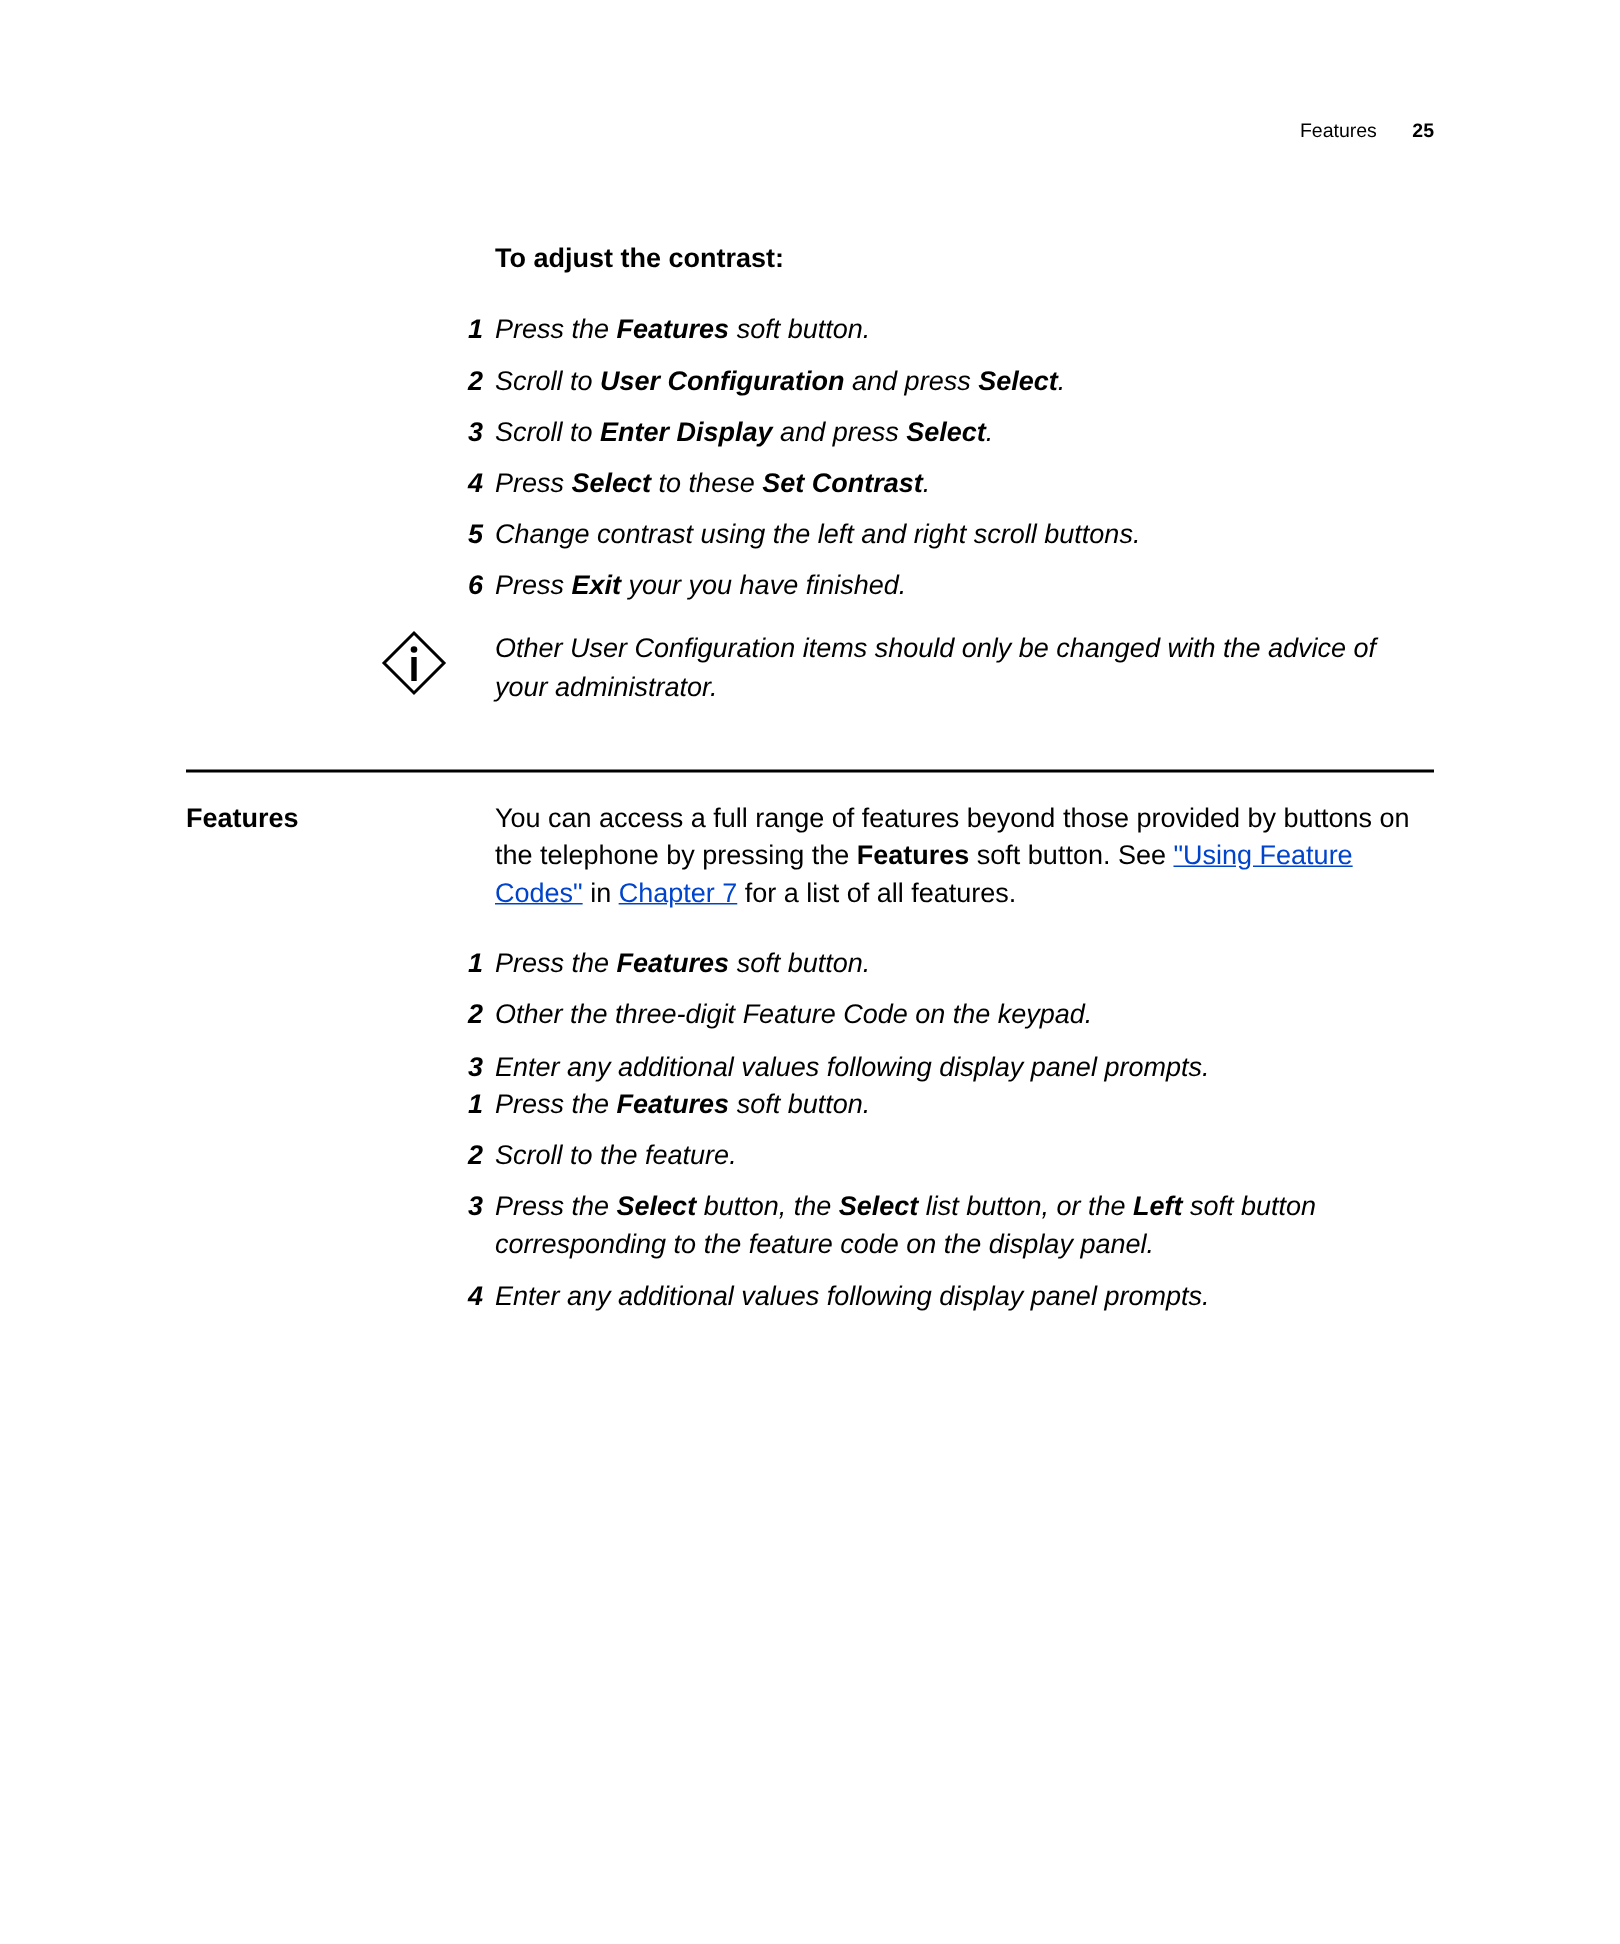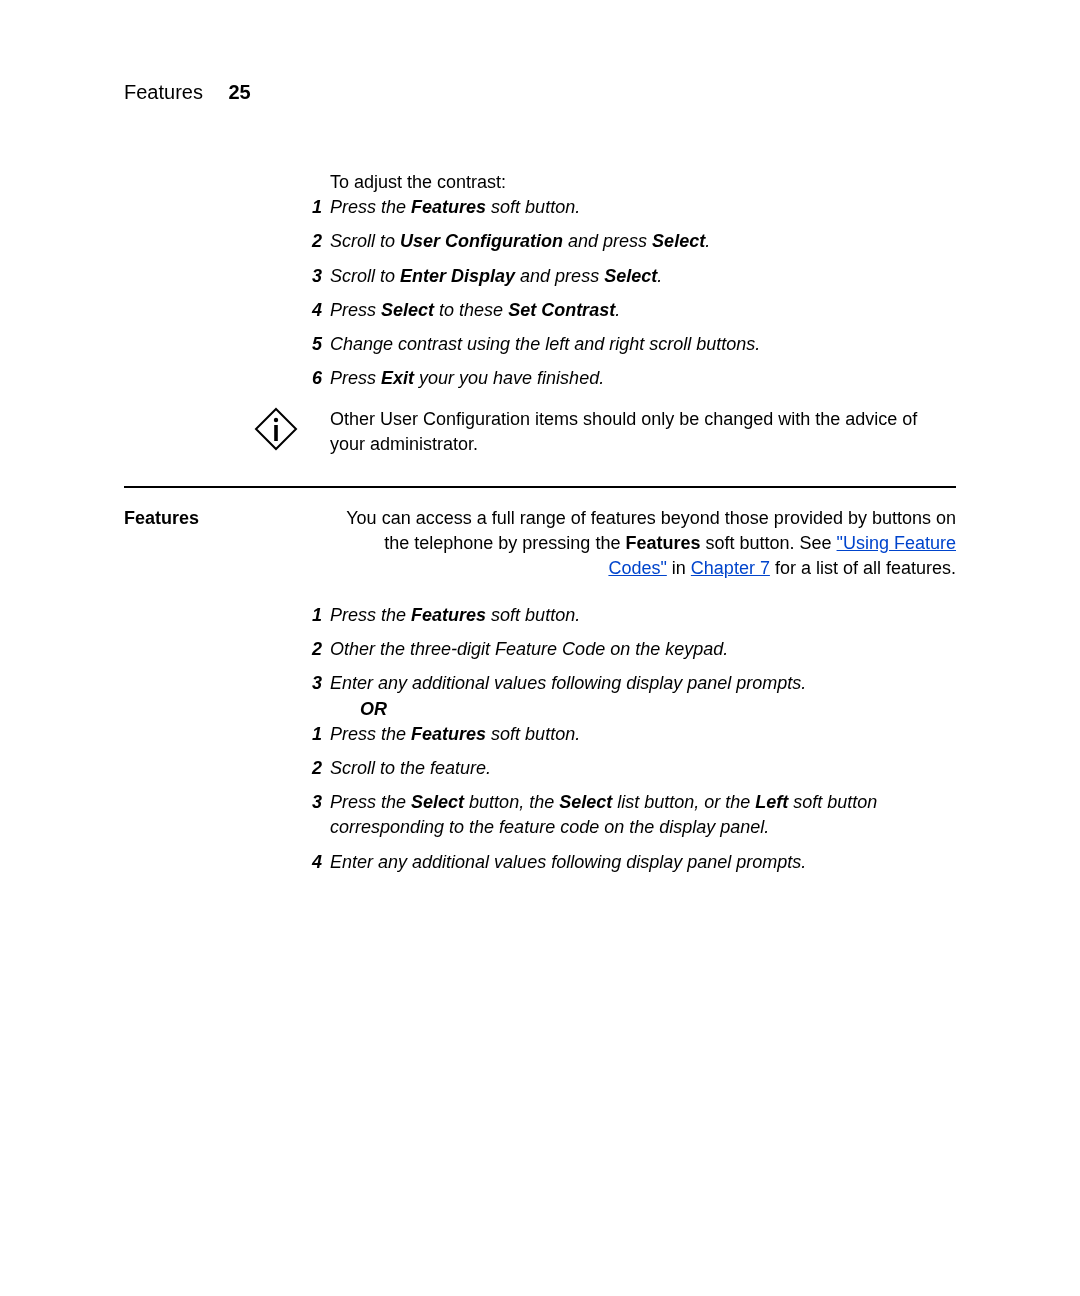--- a/index.html
+++ b/index.html
@@ -12,23 +12,23 @@
       font-size: 18px;
       line-height: 1.4;
       color: #000;
       background: #fff;
       width: 1080px;
       height: 1296px;
       position: relative;
       padding: 78px 124px 60px 124px;
     }
     .page-header {
-      text-align: left;
+      text-align: right;
       margin-bottom: 64px;
-      font-size: 20px;
+      font-size: 13px;
     }
     .page-header .section-name {
       margin-right: 20px;
     }
     .page-header .page-num {
       font-weight: bold;
     }
     .content-row {
       display: flex;
       align-items: flex-start;
@@ -36,21 +36,23 @@
     .left-col {
       width: 206px;
       flex-shrink: 0;
       text-align: left;
       font-weight: bold;
     }
     .right-col {
       flex: 1;
     }
     .intro {
+      margin-bottom: 22px;
       margin-left: 206px;
+      font-weight: bold;
     }
     ol.num-list {
       list-style: none;
       counter-reset: item;
       margin-left: 176px;
       margin-bottom: 14px;
     }
     ol.num-list li {
       counter-increment: item;
       position: relative;
@@ -66,24 +68,25 @@
       width: 22px;
       text-align: right;
     }
     .or-text {
       font-weight: bold;
       margin-left: 30px;
       margin-bottom: 9px;
     }
     .info-row {
       display: flex;
-      align-items: center;
+      align-items: flex-end;
       margin-left: 130px;
       margin-top: 14px;
-      margin-bottom: 27px;
+      margin-bottom: 42px;
+      font-style: italic;
     }
     .info-icon {
       width: 44px;
       flex-shrink: 0;
       margin-right: 32px;
       margin-top: 2px;
     }
     .info-text {
       flex: 1;
       font-family: Arial, sans-serif;
@@ -93,21 +96,20 @@
       border-top: 2px solid #000;
       margin-bottom: 18px;
       margin-left: 0;
     }
     .link {
       color: #0044cc;
       text-decoration: underline;
     }
     .para {
       margin-bottom: 22px;
-      text-align: right;
     }
     b { font-weight: bold; }
   </style>
 </head>
 <body>
 
 <div class="page-header">
   <span class="section-name">Features</span>
   <span class="page-num">25</span>
 </div>
@@ -161,21 +163,20 @@
 
 <ol class="num-list">
   <li>
     <span>Press the </span><b>Features</b><span> soft button.</span>
   </li>
   <li>
     <span>Other the three-digit Feature Code on the keypad.</span>
   </li>
   <li>
     <span>Enter any additional values following display panel prompts.</span>
-    <div class="or-text">OR</div>
   </li>
 </ol>
 
 <ol class="num-list" style="margin-top:-14px;">
   <li>
     <span>Press the </span><b>Features</b><span> soft button.</span>
   </li>
   <li>
     <span>Scroll to the feature.</span>
   </li>

